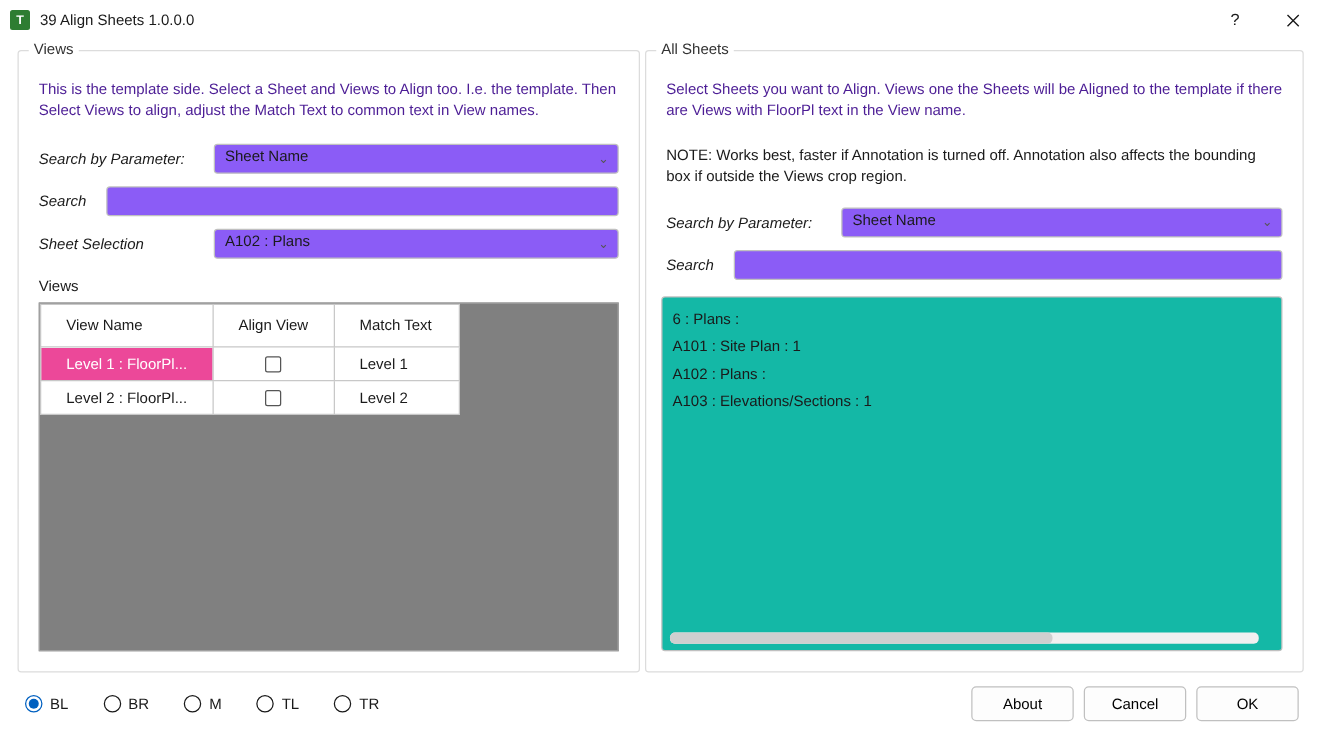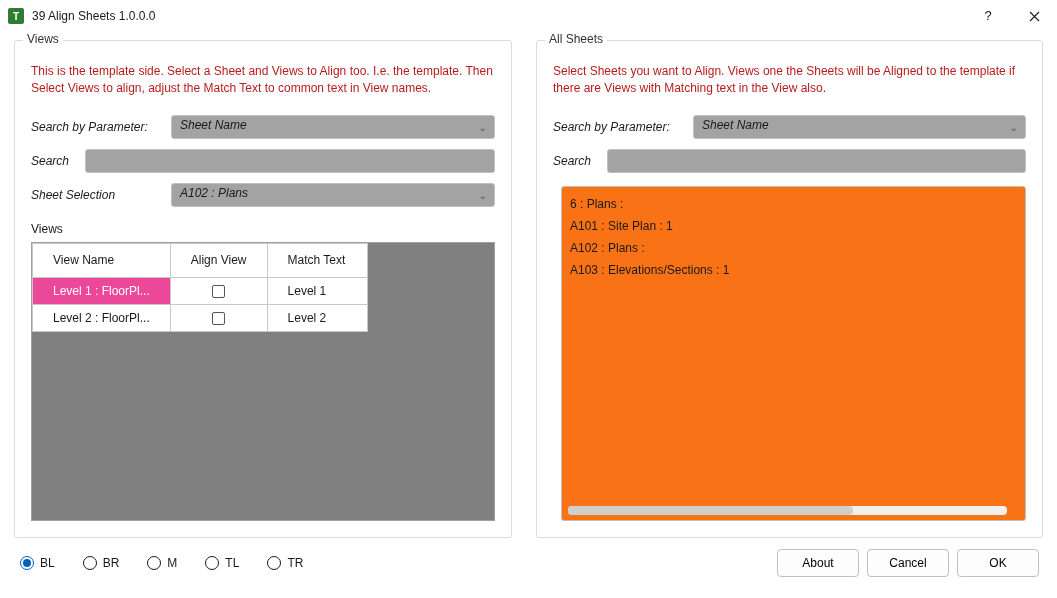--- a/index.html
+++ b/index.html
@@ -34,21 +34,21 @@
     .titlebar .title { flex: 0 0 auto; font-size: 12px; }
     .titlebar .spacer { flex: 1; }
     .titlebar .winbtn {
       width: 46px; height: 32px;
       display: flex; align-items: center; justify-content: center;
       font-size: 13px;
       cursor: pointer;
     }
     .body {
       display: flex;
-      gap: 24px;
+      gap: 4px;
       padding: 8px 14px 0 14px;
       height: 506px;
     }
     .panel-left { width: 498px; display: flex; flex-direction: column;}
     .panel-right { flex: 1; display: flex; flex-direction: column; }
     .group {
       border: 1px solid #dcdcdc;
       border-radius: 3px;
       padding: 14px 12px 12px 12px;
       position: relative;
@@ -58,36 +58,35 @@
     }
     .group-title {
       position: absolute;
       top: -9px;
       left: 8px;
       background: #fff;
       padding: 0 4px;
       font-size: 12px;
       color: #333;
     }
-    .desc { color: #b91c1c; line-height: 1.45; margin: 8px 4px 12px 4px; }
+    .desc { color: #4c1d95; line-height: 1.45; margin: 8px 4px 12px 4px; }
     .subtle { white-space: pre-wrap;}
     .row { display: flex; align-items: center; margin: 5px 4px; gap: 10px; }
     .row .lbl { width: 130px; font-style: italic; }
     .panel-right .row .lbl { width: 130px; }
     .select, .text-input {
       flex: 1;
       height: 24px;
       border: 1px solid #c0c0c0;
       border-radius: 3px;
-      background: #a3a3a3;
+      background: #8b5cf6;
       padding: 2px 22px 2px 8px;
       font-family: inherit;
       font-size: 12px;
       position: relative;
-      font-style: italic;
     }
     .select-wrap { flex:1; position: relative; }
     .select-wrap .chev {
       position: absolute; right: 8px; top: 50%; transform: translateY(-50%);
       pointer-events: none;
       font-size: 10px; color: #555;
     }
     .views-label { margin: 10px 4px 6px 4px; }
     .grid-area {
       flex: 1;
@@ -118,22 +117,22 @@
     tr.selected td.col1 { background:#ec4899; color:#fff; }
     .checkbox {
       display:inline-block; width:13px; height:13px;
       border:1px solid #555; border-radius:2px; background:#fff;
       vertical-align: middle;
     }
     .listbox {
       flex:1;
       border:1px solid #c0c0c0;
       border-radius:3px;
-      background:#f97316;
-      margin: 8px 4px 4px 12px;
+      background:#14b8a6;
+      margin: 8px 4px 4px 0;
       padding: 6px 8px;
       overflow:auto;
       position: relative;
     }
     .listbox .item { padding: 2px 0; line-height: 1.5; }
     .listbox .hscroll {
       position:absolute; left:6px; right:18px; bottom:5px; height:9px;
       background:#f0f0f0; border-radius:4px;
     }
     .listbox .hscroll .thumb {
@@ -238,21 +237,22 @@
               </tr>
             </tbody>
         </table>
       </div>
     </div>
   </div>
 
   <div class="panel-right">
     <div class="group">
       <div class="group-title">All Sheets</div>
-      <div class="desc">Select Sheets you want to Align. Views one the Sheets will be Aligned to the template if there are Views with Matching text in the View also.</div>
+      <div class="desc">Select Sheets you want to Align. Views one the Sheets will be Aligned to the template if there are Views with FloorPl text in the View name.</div>
+      <div class="note-block subtle">NOTE: Works best, faster if Annotation is turned off. Annotation also affects the bounding box if outside the Views crop region.</div>
 
       <div class="row">
         <div class="lbl">Search by Parameter:</div>
         <div class="select-wrap">
           <div class="select">Sheet Name</div>
           <span class="chev">⌄</span>
         </div>
       </div>
 
       <div class="row">

